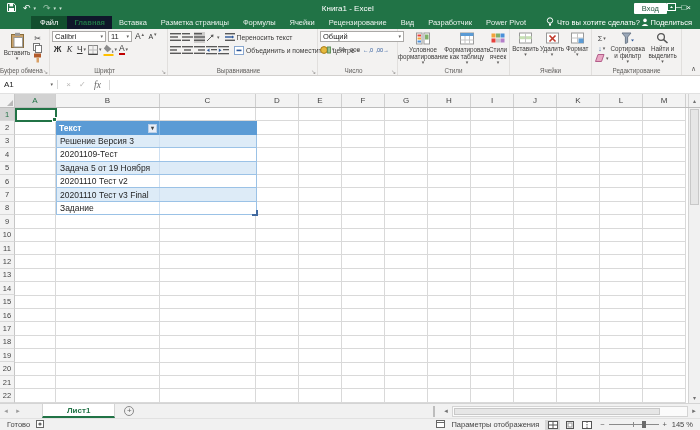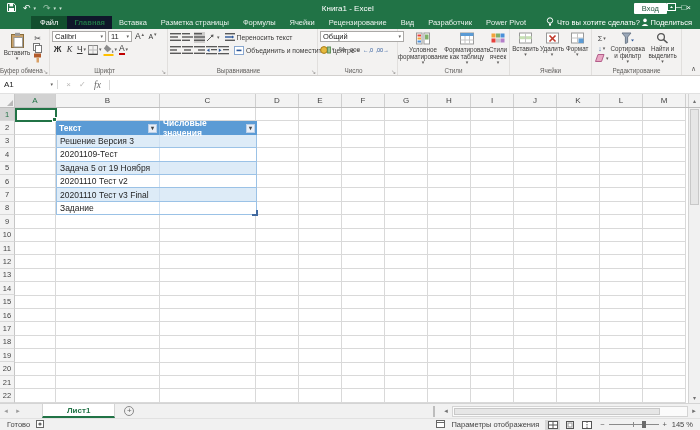--- a/index.html
+++ b/index.html
@@ -580,24 +580,20 @@
           <div></div>
         </div>
       <div class="sel"></div>
 
       <div class="xtable">
         <div class="thead">
           <div class="hc">
             <span>Текст</span>
             <span class="filterbtn">▾</span>
           </div>
-          <div class="hc">
-            <span>Числовые значения</span>
-            <span class="filterbtn">▾</span>
-          </div>
         </div>
         <div class="trows">
 
         <div class="trow">
             <div class="tc1">Решение Версия 3</div>
             <div class="tc2"></div>
           </div>
             <div class="trow">
             <div class="tc1">20201109-Тест</div>
             <div class="tc2"></div>

